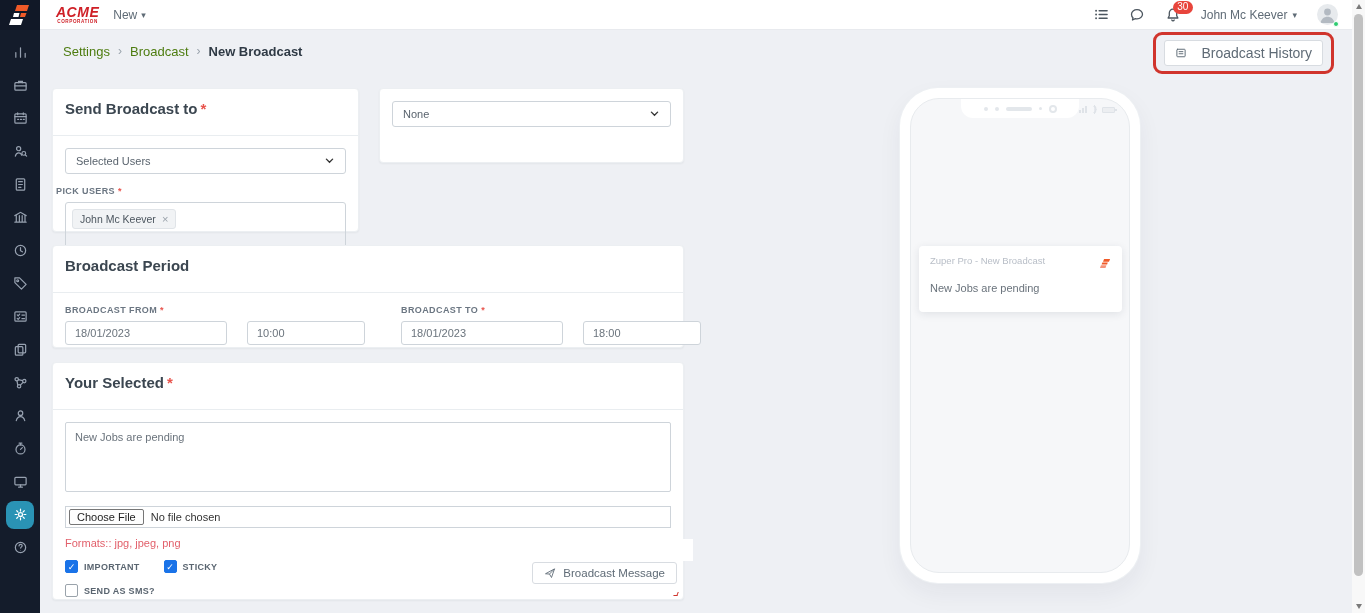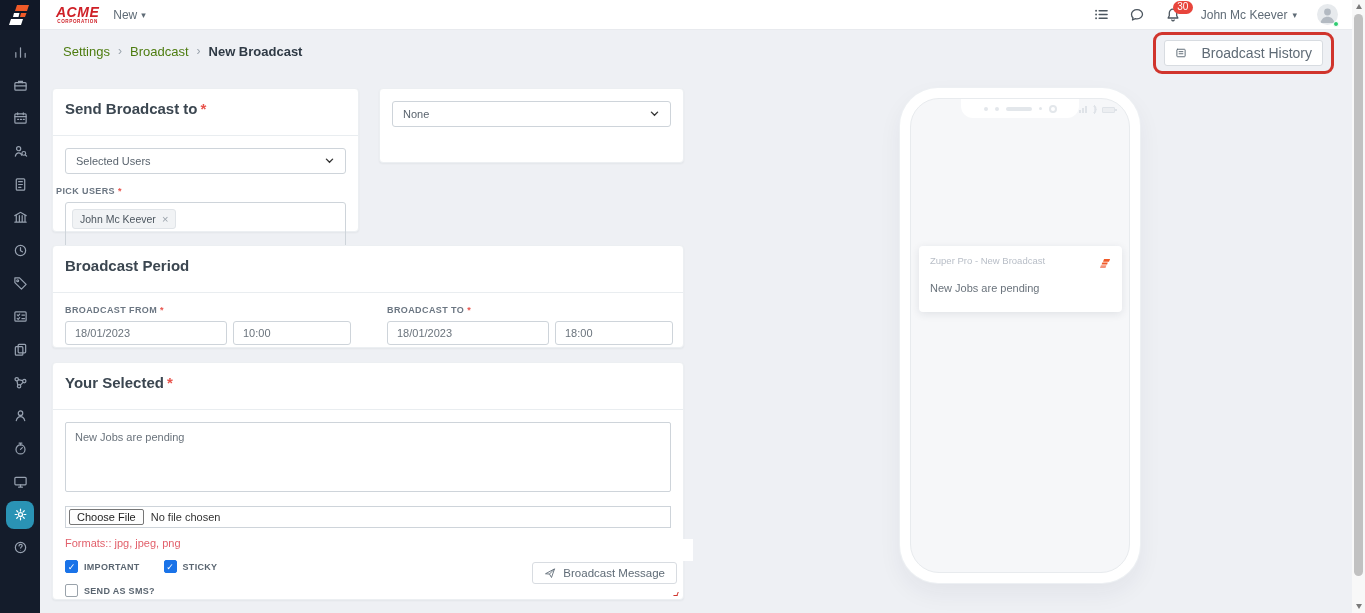--- a/index.html
+++ b/index.html
@@ -57,21 +57,21 @@
   .select-box { margin:12px; height:26px; border:1px solid #ced4da; border-radius:3px; background:#fff;
                 display:flex; align-items:center; padding:0 10px; font-size:11px; color:#5a646e; cursor:pointer; }
   .select-box .chev { margin-left:auto; }
   .mini-label { margin:2px 3px 0; font-size:9px; font-weight:700; color:#6b7682; letter-spacing:.4px; }
   .chips-box { margin:6px 12px 12px; border:1px solid #ced4da; border-radius:3px; min-height:52px; padding:6px; }
   .chip { display:inline-flex; align-items:center; gap:6px; background:#f1f3f5; border:1px solid #e0e4e8;
           border-radius:3px; padding:3px 7px; font-size:10.5px; color:#4c565f; cursor:pointer; }
   .chip-x { color:#9aa3ab; font-size:11px; cursor:pointer; }
   .period-body { display:flex; padding:12px; gap:36px; }
   .pgroup .mini-label { margin:0 0 6px; }
-  .prow { display:flex; gap:6px; margin-top:6px; }
+  .prow { display:flex; gap:20px; margin-top:6px; }
   .field { height:24px; border:1px solid #ced4da; border-radius:3px; background:#fff; display:flex;
            align-items:center; padding:0 9px; font-size:11px; color:#6a737c; cursor:text; }
   .f-date { width:162px; } .f-time { width:118px; }
   .msg-area { margin:12px; height:70px; border:1px solid #ced4da; border-radius:2px; padding:8px 9px;
               font-size:11px; color:#6a737c; cursor:text; }
   .file-row { margin:14px 12px 0; height:22px; border:1px solid #ced4da; display:flex; align-items:center;
               padding:0 3px; gap:7px; background:#fff; }
   .file-btn { border:1px solid #767676; background:#fdfdfd; border-radius:2px; font-size:11px; color:#1c1c1c;
               padding:1px 7px; cursor:pointer; font-family:inherit; }
   .file-status { font-size:11px; color:#333; }

